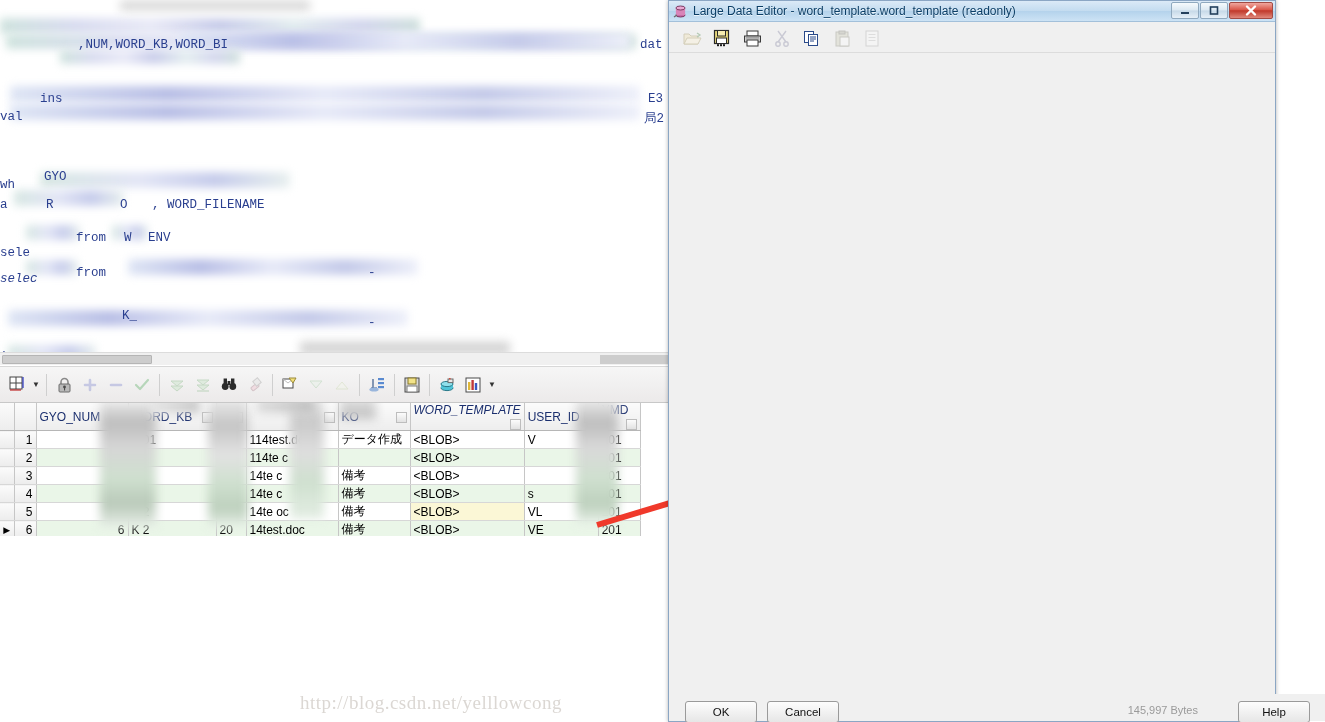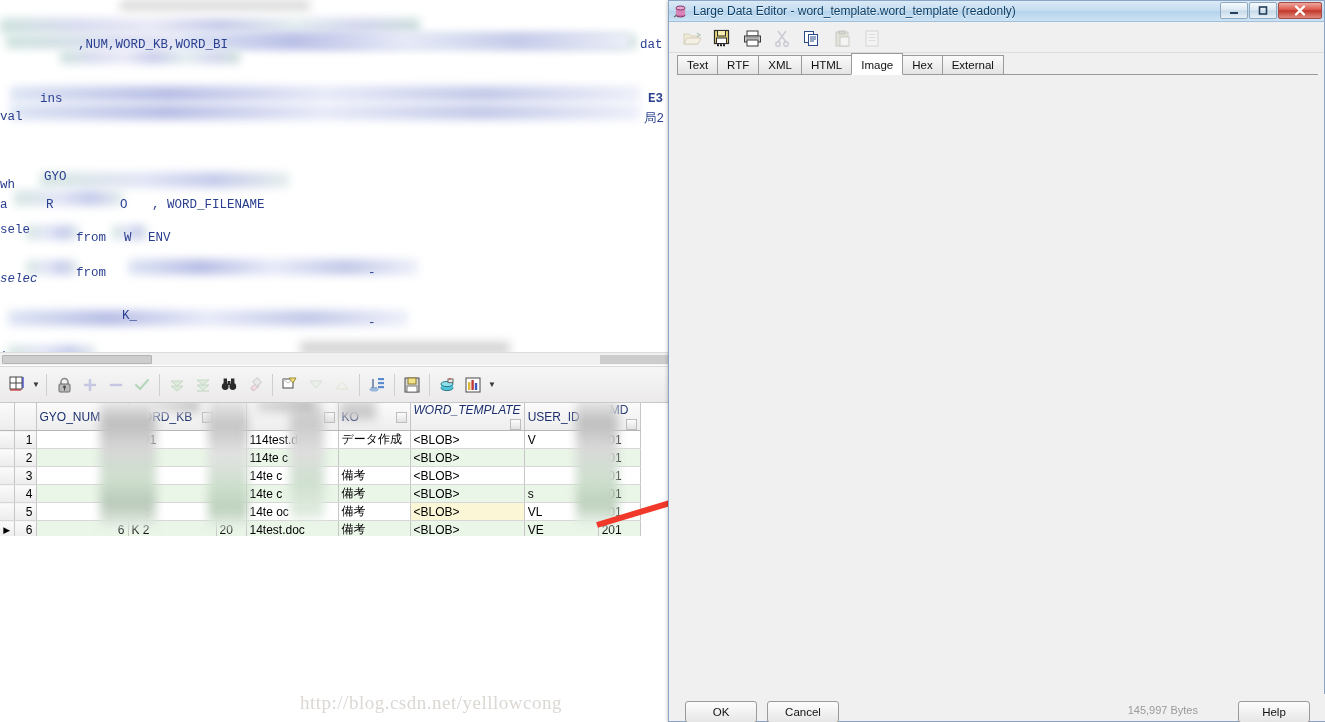--- a/index.html
+++ b/index.html
@@ -119,21 +119,21 @@
 
   
   .gridblur { position: absolute; filter: blur(5px); pointer-events: none; }
 
   
   #arrow { position: absolute; left: 595px; top: 480px; width: 140px; height: 50px; pointer-events: none; }
 
   
   #editor-win {
     position: absolute; left: 668px; top: 0;
-    width: 657px; height: 722px;
+    width: 608px; height: 722px;
     background: #f0f0f0;
     border: 1px solid #8ba6c4;
     box-shadow: 0 0 4px rgba(0,0,0,.3);
   }
   #titlebar {
     height: 21px;
     background: linear-gradient(180deg,#dbeaf7 0%,#c4dcf0 48%,#b5d3ec 52%,#cde3f5 100%);
     border-bottom: 1px solid #a3c0da;
     display: flex; align-items: center; padding-left: 4px;
     position: relative;
@@ -228,30 +228,30 @@
       <div class="blur v2" style="left:128px;top:259px;width:290px;height:16px;"></div>
       <div class="blur v2" style="left:8px;top:310px;width:400px;height:16px;"></div>
       <div class="blur v3" style="left:8px;top:345px;width:88px;height:14px;"></div>
       <div class="blur gray" style="left:120px;top:0px;width:190px;height:12px;"></div>
       <div class="blur gray" style="left:300px;top:340px;width:210px;height:18px;"></div>
 
       <div id="sql-lines">
           <div class="sql-line" style="left: 78px; top: 38px;">,NUM,WORD_KB,WORD_BI</div>
           <div class="sql-line" style="left: 640px; top: 38px;">dat</div>
           <div class="sql-line" style="left: 0px; top: 92px; padding-left: 40px;">ins</div>
-          <div class="sql-line" style="left: 648px; top: 92px; font-weight: bold;">E3</div>
+          <div class="sql-line" style="left: 648px; top: 92px;">E3</div>
           <div class="sql-line" style="left: 0px; top: 110px;">val</div>
           <div class="sql-line" style="left: 644px; top: 110px;">局2</div>
           <div class="sql-line" style="left: 0px; top: 178px;">wh</div>
           <div class="sql-line" style="left: 44px; top: 170px;">GYO</div>
           <div class="sql-line" style="left: 0px; top: 198px;">a</div>
           <div class="sql-line" style="left: 46px; top: 198px;">R</div>
           <div class="sql-line" style="left: 120px; top: 198px;">O</div>
           <div class="sql-line" style="left: 152px; top: 198px;">, WORD_FILENAME</div>
-          <div class="sql-line" style="left: 0px; top: 223px;">sele</div>
+          <div class="sql-line" style="left: 0px; top: 246px;">sele</div>
           <div class="sql-line" style="left: 76px; top: 231px;">from</div>
           <div class="sql-line" style="left: 124px; top: 231px;">W</div>
           <div class="sql-line" style="left: 148px; top: 231px;">ENV</div>
           <div class="sql-line" style="left: 0px; top: 272px; font-style: italic;">selec</div>
           <div class="sql-line" style="left: 76px; top: 266px;">from</div>
           <div class="sql-line" style="left: 122px; top: 266px; margin-top: 43px;">K_</div>
           <div class="sql-line" style="left: 368px; top: 266px;">-</div>
           <div class="sql-line" style="left: 368px; top: 316px;">-</div>
           <div class="sql-line" style="left: 0px; top: 350px;">i</div>
         </div>
@@ -573,29 +573,20 @@
         </svg>
       </span>
       <span class="ed-tb dis">
         <svg width="16" height="17" viewBox="0 0 16 17">
           <rect x="2" y="1" width="12" height="15" fill="#fff" stroke="#9a9a9a"></rect>
           <path d="M4.5 4.5h7M4.5 7.5h7M4.5 10.5h7" stroke="#b6b6b6"></path>
         </svg>
       </span>
     </div>
 
-    <div id="tabs">
-        <div class="tab">Text</div>
-        <div class="tab">RTF</div>
-        <div class="tab">XML</div>
-        <div class="tab">HTML</div>
-        <div class="tab active">Image</div>
-        <div class="tab">Hex</div>
-        <div class="tab">External</div>
-      </div>
 
     <div id="ed-footer">
       <div class="fbtn" style="left:16px;">OK</div>
       <div class="fbtn" style="left:98px;">Cancel</div>
       <div class="fbtn" style="right:16px;">Help</div>
       <div id="bytes-label">145,997 Bytes</div>
     </div>
   </div>
 
   <div id="watermark">http://blog.csdn.net/yelllowcong</div>

